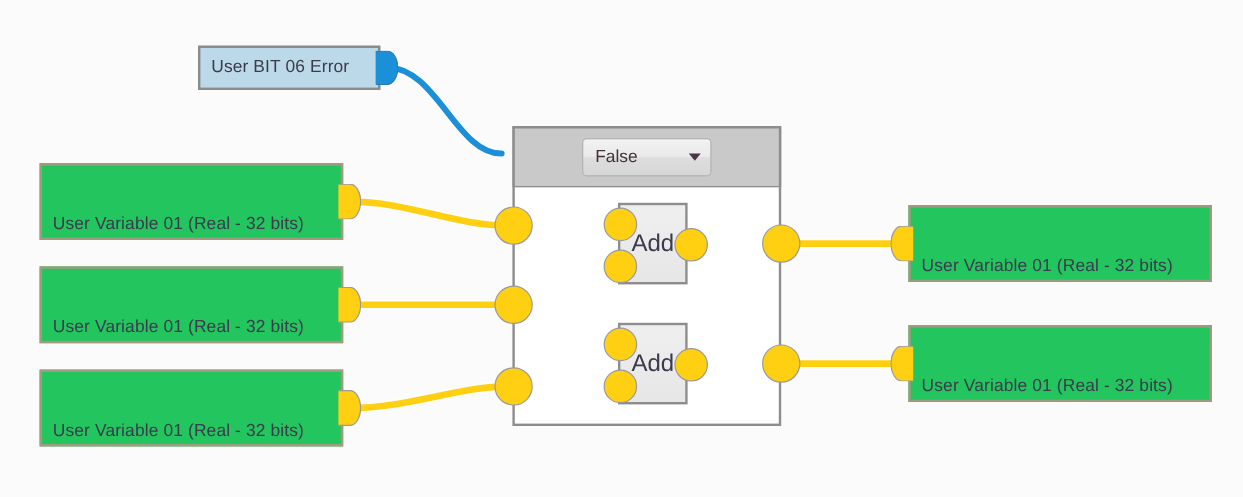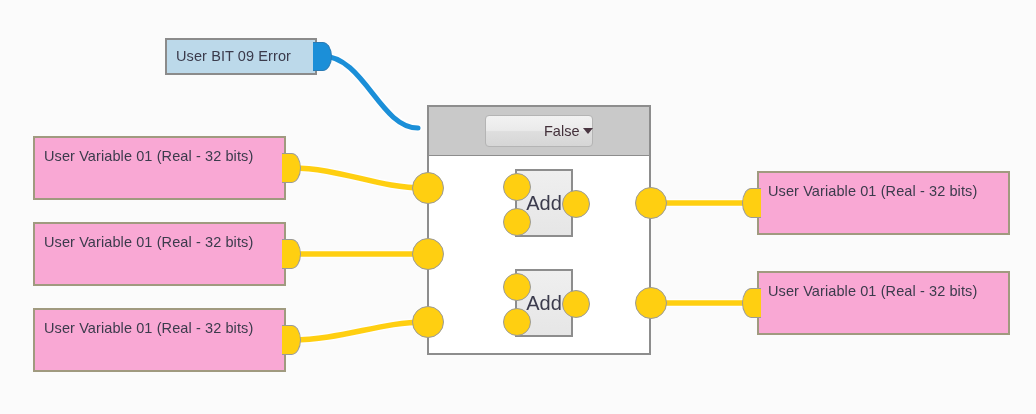--- a/index.html
+++ b/index.html
@@ -29,23 +29,23 @@
     display:flex;align-items:center;
     padding:0 9px;
     font-size:14.5px;
     line-height:1.55;
     color:#3b3b4c;
     letter-spacing:.1px;
   }
 
   
   .var-node .node-body{
-    background:#f9a8d4;
+    background:#22c55e;
     border:2px solid #a09a7f;
-    align-items:flex-start;
+    align-items:flex-end;
     padding-top:7px;
   }
   .var-text{display:block;}
 
   
   .bool-node .node-body{
     background:#bcd9ea;
     border:2px solid #8b8b8b;
     align-items:center;
     font-size:14.5px;
@@ -96,21 +96,21 @@
     width:108px;height:32px;
     border:1px solid #b4b4b4;
     border-radius:4px;
     background:linear-gradient(to bottom,#f2f2f2 0%,#eaeaea 48%,#dedede 52%,#d6d6d6 100%);
     display:flex;align-items:center;
     padding:0 8px 0 10px;
     font-size:14.5px;
     color:#43303a;
     cursor:default;
   }
-  .dropdown-label{flex:1;text-align:left;margin-left:48px;}
+  .dropdown-label{flex:1;text-align:left;}
   .chev{
     width:0;height:0;
     border-left:5.5px solid transparent;
     border-right:5.5px solid transparent;
     border-top:6px solid #4a3642;
     margin-left:4px;
   }
 
   
   .op-block{
@@ -161,21 +161,21 @@
         <path d="M656,203 L748,203"></path>
         <path d="M656,303 L748,303"></path>
       </g>
 
       <path d="M322,56 C364,56 380,128 418,128" stroke="#1b8fd8" stroke-width="5"></path>
     </g>
   </svg>
 
   <div class="node bool-node" style="left:165px;top:38px;width:152px;height:37px;">
     <div class="node-body">
-      <span>User BIT 09 Error</span>
+      <span>User BIT 06 Error</span>
     </div>
   </div>
   <div class="port port-blue port-right-half" style="left:313px;top:42px;width:19px;height:29px;"></div>
 
   <div class="node var-node" style="left:33px;top:136px;width:253px;height:64px;">
     <div class="node-body">
       <span class="var-text">User Variable 01 (Real - 32 bits)</span>
     </div>
   </div>
   <div class="port port-yellow port-right-half" style="left:282px;top:153px;width:19px;height:30px;"></div>

